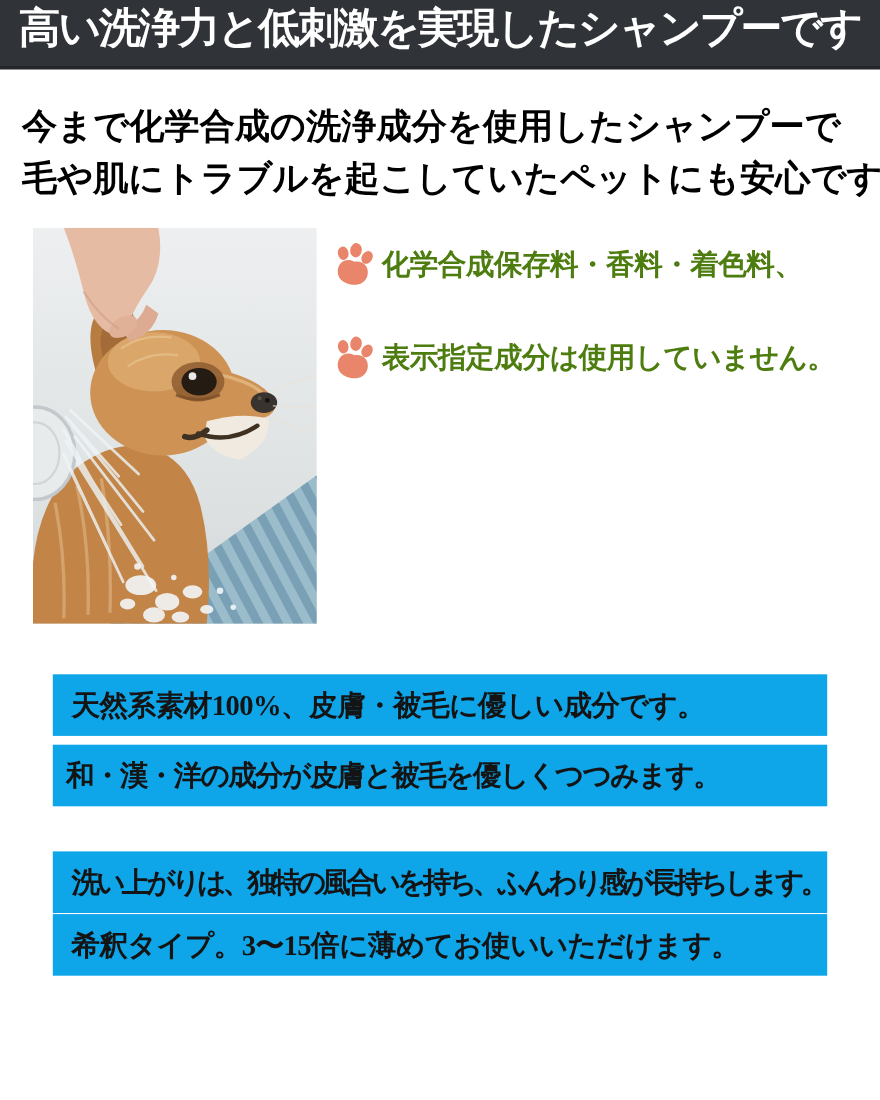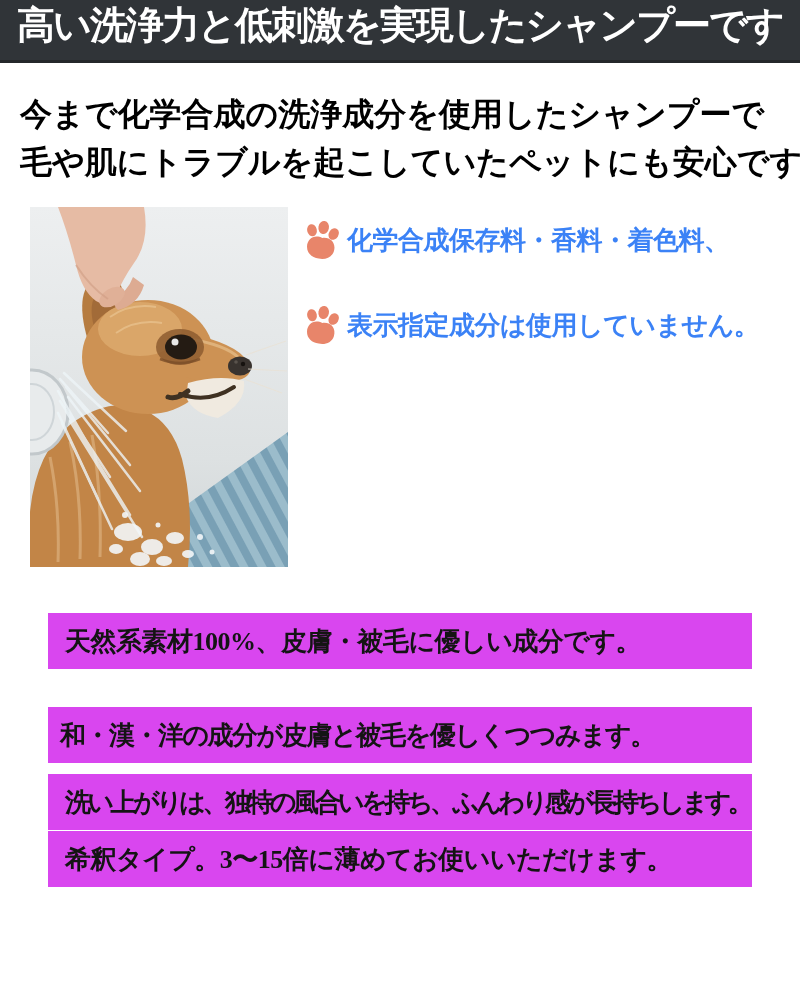--- a/index.html
+++ b/index.html
@@ -36,33 +36,33 @@
   
   .bullets{
     position:absolute;left:301px;top:213px;width:495px;
   }
   .bullet{display:flex;align-items:flex-start;}
   .bullet + .bullet{margin-top:30px;}
   .paw{
     flex:0 0 42px;width:42px;height:42px;margin-top:6px;margin-right:4px;
   }
   .bullet-text{
-    color:#3b82f6;font-size:26px;font-weight:700;
+    color:#4d7c0f;font-size:26px;font-weight:700;
     line-height:55px;letter-spacing:-0.5px;white-space:nowrap;
   }
   
   .features{position:absolute;left:48px;top:613px;width:704px;}
   .feature-box{
-    width:704px;height:56px;background:#d946ef;
+    width:704px;height:56px;background:#0ea5e9;
     display:flex;align-items:center;box-sizing:border-box;
     padding-left:17px;margin-bottom:0;
     position:absolute;left:0;
   }
   .feature-box:nth-of-type(1){top:0;}
-  .feature-box:nth-of-type(2){top:94px;padding-left:12px;}
+  .feature-box:nth-of-type(2){top:64px;padding-left:12px;}
   .feature-box:nth-of-type(3){top:161px;}
   .feature-box:nth-of-type(4){top:218px;}
   .feature-text{
     color:#141414;font-size:26px;font-weight:700;
     white-space:nowrap;letter-spacing:-0.5px;
   }
   .feature-box:nth-of-type(3) .feature-text{letter-spacing:-3.5px;}
   .feature-box:nth-of-type(2) .feature-text{letter-spacing:-1.5px;}
 </style>
 </head>

